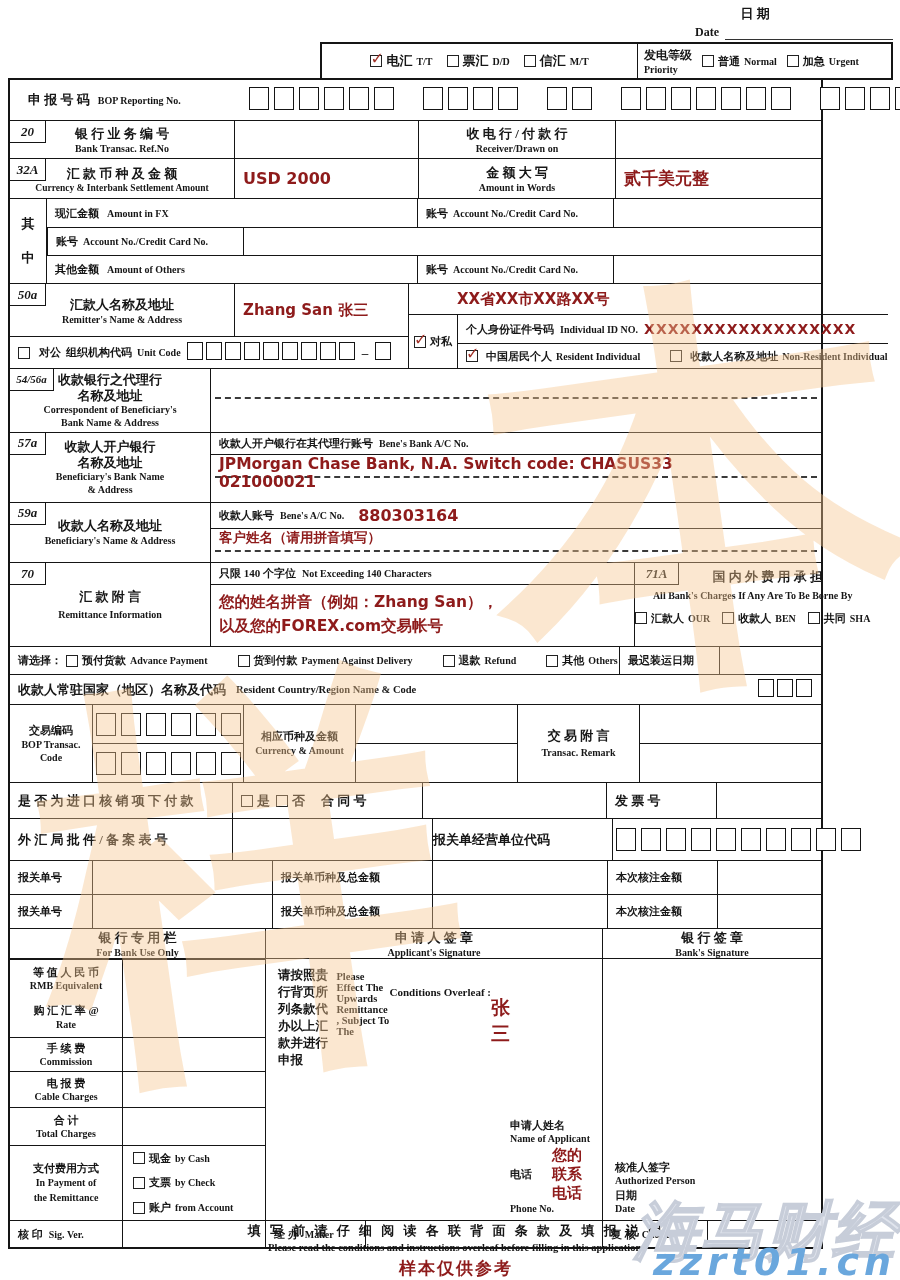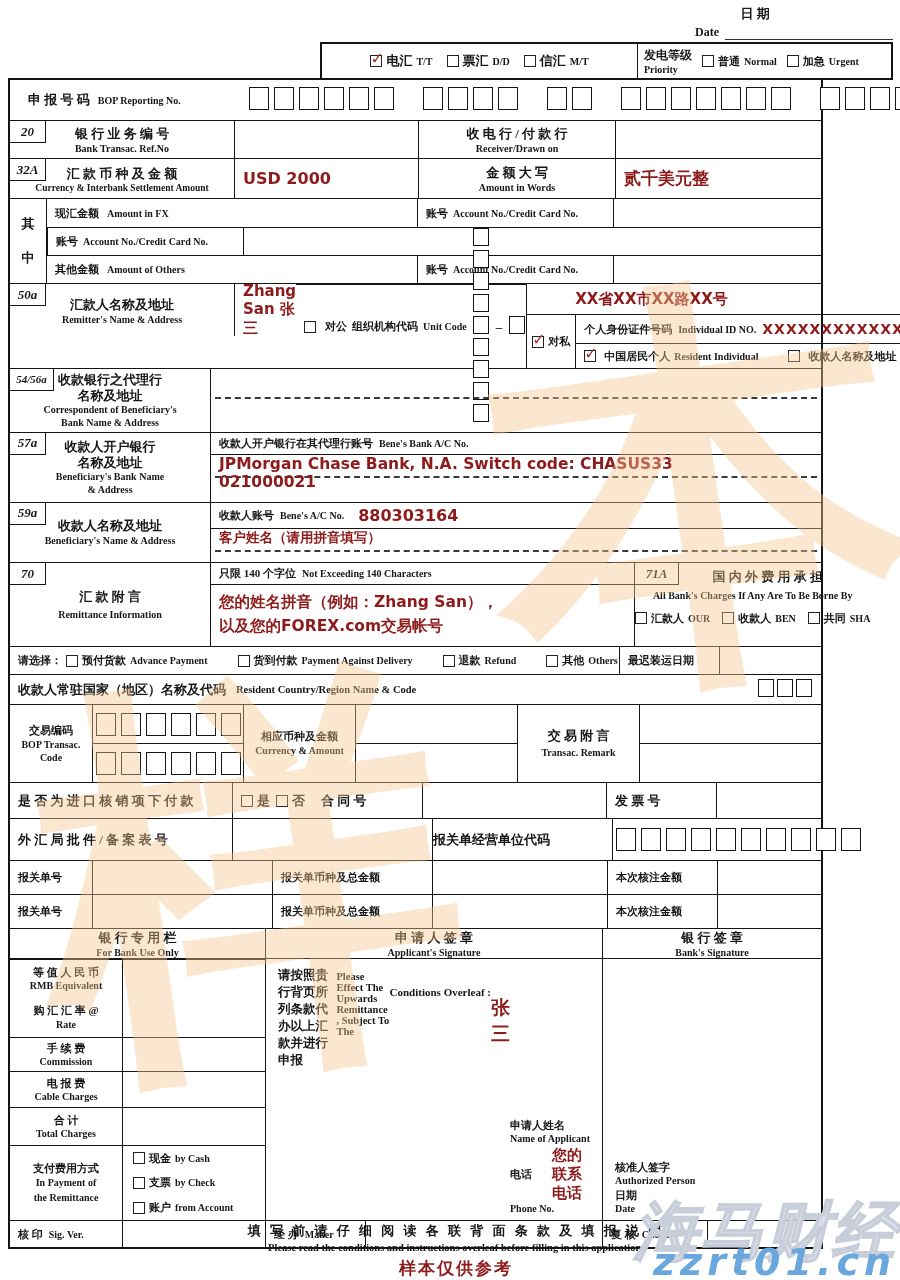--- a/index.html
+++ b/index.html
@@ -138,21 +138,21 @@
         <span class="cl rw padl" style="flex:0 0 196px;height:100%;gap:5px">
             <span class="zh sm">账号</span>
             <span class="en">Account No./Credit Card No.</span>
           </span>
         <span class="cl" style="flex:1;height:100%"></span>
       </div>
     </div>
   </div>
 
   <div class="fr" style="height:85px">
-    <div style="flex:0 0 398px;display:flex;flex-direction:row">
+    <div style="flex:0 0 398px;display:flex;flex-direction:column">
       <div class="rw" style="height:52px">
         <div class="rel cc" style="flex:0 0 224px;height:100%">
           <span class="numbox">50a</span>
           <span class="zh">汇款人名称及地址</span>
           <span class="en">Remitter's Name &amp; Address</span>
         </div>
         <div class="cl rw padl" style="flex:1;height:100%">
           <span class="red" style="font-size:15px">Zhang San  张三</span>
         </div>
       </div>

